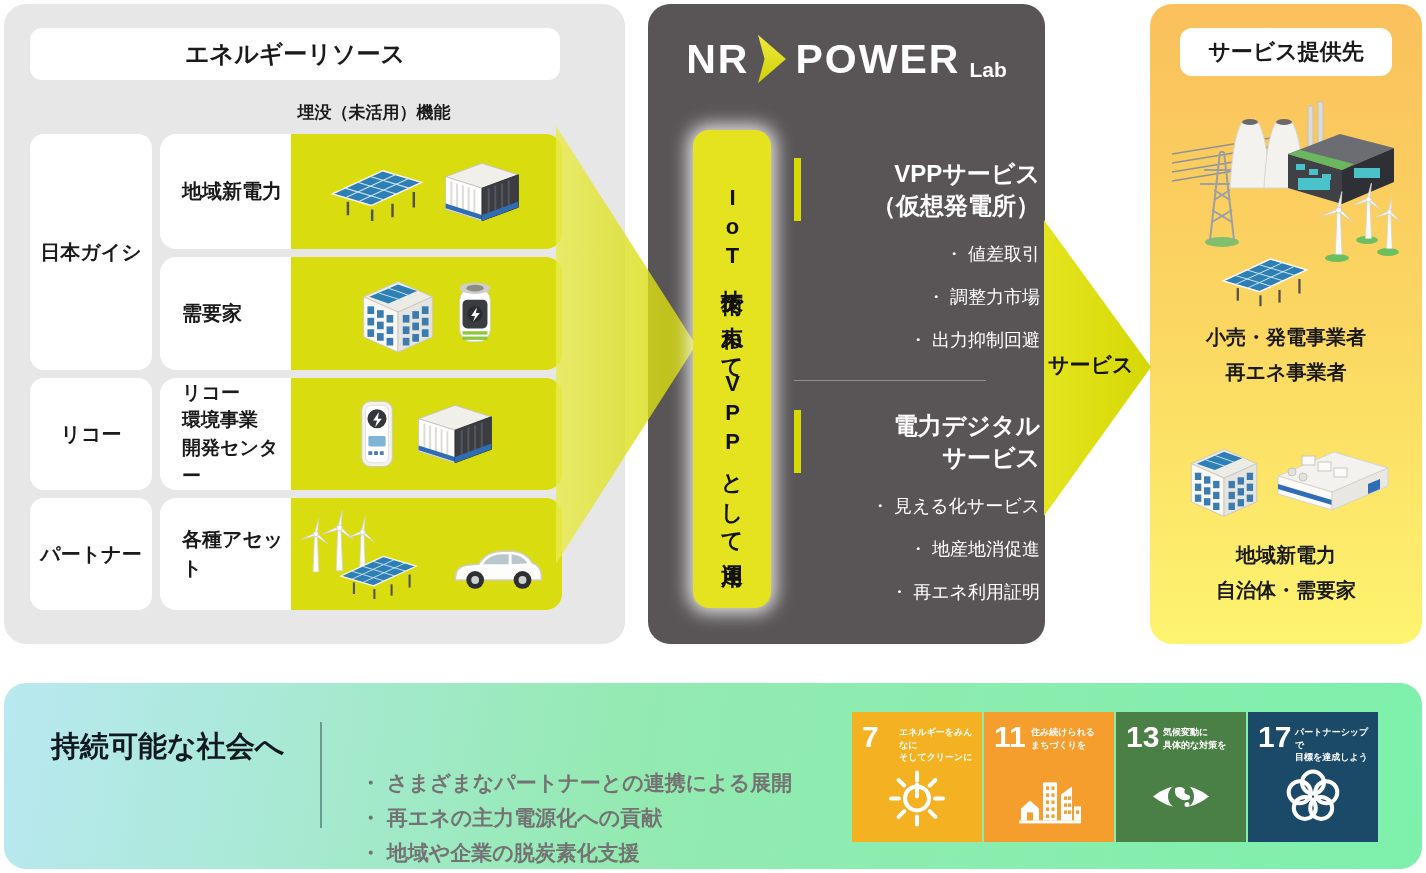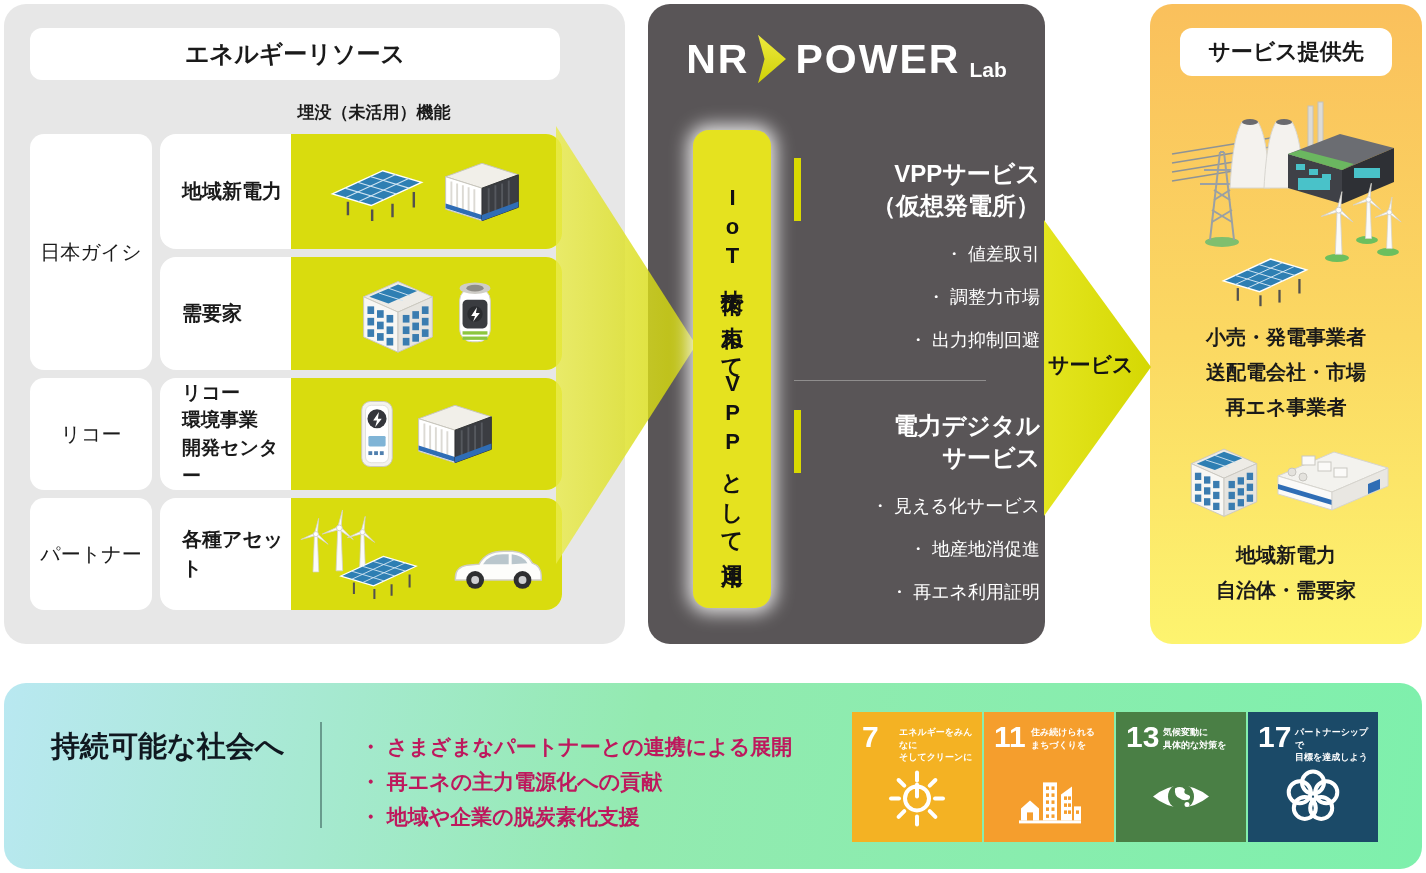--- a/index.html
+++ b/index.html
@@ -10,21 +10,21 @@
   
   .energy-panel{position:absolute;left:4px;top:4px;width:584px;height:640px;
                 background:#e7e7e7;border-radius:22px;padding-left:37px;}
   .energy-title{position:absolute;left:26px;top:24px;width:530px;height:52px;background:#fff;
                 border-radius:12px;display:flex;align-items:center;justify-content:center;
                 font-size:24px;font-weight:bold;}
   .unused-label{position:absolute;left:250px;top:97px;width:240px;text-align:center;
                 font-size:17px;font-weight:600;}
   .group-cell{position:absolute;left:26px;width:122px;background:#fff;border-radius:14px;
               display:flex;align-items:center;justify-content:center;
-              font-size:20px;font-weight:normal;text-align:center;}
+              font-size:20px;font-weight:bold;text-align:center;}
   .g1{top:130px;height:236px;}
   .g2{top:374px;height:112px;}
   .g3{top:494px;height:112px;}
   .res-row{position:absolute;left:156px;width:402px;background:#fff;border-radius:16px;overflow:hidden;}
   .r1{top:130px;height:115px;}
   .r2{top:253px;height:113px;}
   .r3{top:374px;height:112px;}
   .r4{top:494px;height:112px;}
   .res-label{position:absolute;left:22px;top:0;bottom:0;width:106px;display:flex;align-items:center;
              font-size:20px;font-weight:bold;line-height:1.45;}
@@ -69,21 +69,21 @@
   .rec-text{position:absolute;left:0;right:0;text-align:center;font-size:20px;font-weight:bold;}
   .rec-text div{line-height:35px;}
   .rec-text1{top:316px;}
   .rec-text2{top:534px;}
 
   
   .footer{position:absolute;left:4px;top:683px;width:1418px;height:186px;border-radius:22px;
           background:linear-gradient(100deg,#b9e8f1 0%,#93eab0 45%,#7ef0ac 100%);}
   .footer-heading{position:absolute;left:51px;top:727px;font-size:29px;font-weight:800;color:#101820;}
   .footer-divider{position:absolute;left:320px;top:722px;width:2px;height:106px;background:rgba(30,60,60,0.45);}
-  .footer-bullets{position:absolute;left:360px;top:729px;font-size:21px;font-weight:700;color:#be185d;}
+  .footer-bullets{position:absolute;left:360px;top:765px;font-size:21px;font-weight:700;color:#737373;}
   .footer-bullets div{line-height:35px;}
   .sdg-row{position:absolute;left:852px;top:712px;display:flex;gap:2px;}
   .sdg{position:relative;width:130px;height:130px;color:#fff;}
   .sdg-7{background:#f4b223;}
   .sdg-11{background:#f59e2d;}
   .sdg-13{background:#4a7f45;}
   .sdg-17{background:#1b4a68;}
   .sdg-num{position:absolute;left:10px;top:8px;font-size:30px;font-weight:800;}
   .sdg-cap{position:absolute;left:47px;top:14px;width:80px;font-size:9px;font-weight:700;line-height:1.4;}
   .sdg-icon{position:absolute;left:50%;top:78px;transform:translate(-50%,-40%);}
@@ -372,21 +372,20 @@
       <ellipse cx="197" cy="148" rx="11" ry="4" fill="#6cbf5e"></ellipse>
       <ellipse cx="218" cy="160" rx="11" ry="4" fill="#6cbf5e"></ellipse>
       <use href="#turbine" x="150" y="94" width="34" height="72"></use>
       <use href="#turbine" x="182" y="86" width="30" height="64"></use>
       <use href="#turbine" x="204" y="100" width="28" height="60"></use>
       <use href="#solar" x="40" y="158" width="110" height="58"></use>
     </svg>
 
     <div class="rec-text rec-text1">
       <div>小売・発電事業者</div>
-      <div>送配電会社・市場</div>
       <div>再エネ事業者</div>
     </div>
 
     <svg class="illu2" width="210" height="100" viewBox="0 0 210 100">
       <use href="#bldg" x="2" y="8" width="80" height="80"></use>
       <polygon points="96,44 152,20 206,36 150,60" fill="#f3f2ee" stroke="#d6d4cf"></polygon>
       <g fill="#fbfaf8" stroke="#c9c7c1">
         <rect x="120" y="24" width="13" height="9"></rect>
           <rect x="136" y="30" width="13" height="9"></rect>
           <rect x="152" y="36" width="13" height="9"></rect>

